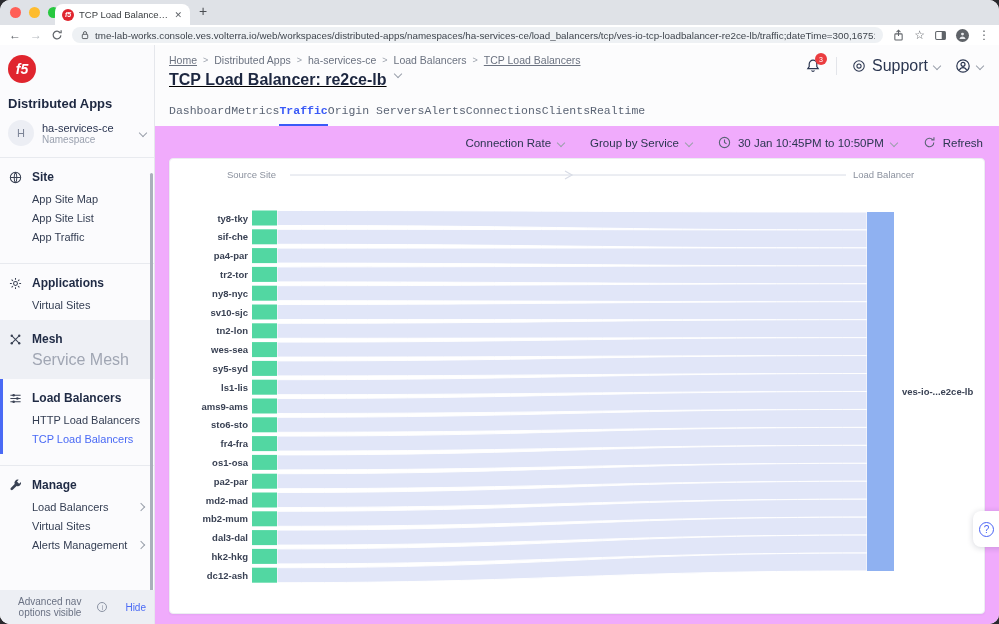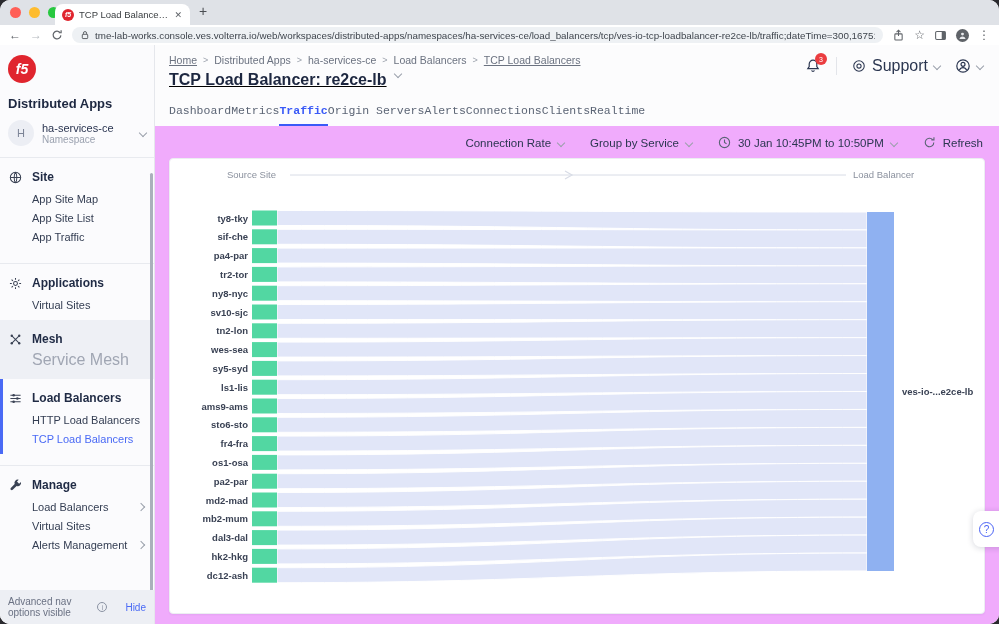--- a/index.html
+++ b/index.html
@@ -58,21 +58,21 @@
   .sec-sub { padding:0 8px 4px 32px; font-size:16px; color:#a0a6b3; }
   .sec-item { display:flex; align-items:center; padding:3.5px 10px 3.5px 32px; font-size:11px; color:#333d52; }
   .nav-section.highlighted .sec-head { padding-left:5px; }
   .nav-section.highlighted .sec-item { padding-left:29px; }
   .sec-item.active { color:#4a6af5; }
   .sec-item .grow { flex:1; }
   .chev { width:6px; height:6px; border-right:1.4px solid #9aa0ab; border-bottom:1.4px solid #9aa0ab;
           transform:rotate(45deg); display:inline-block; flex:none; }
   .chev.right { transform:rotate(-45deg); }
   .sb-footer { position:absolute; bottom:0; left:0; right:0; background:#edeff4; padding:6px 8px; font-size:10px;
-               color:#6a7183; display:flex; align-items:center; gap:16px; }
+               color:#6a7183; display:flex; align-items:center; gap:16px;text-align:right; }
   .info-i { width:10px; height:10px; border:1px solid #8b93a3; border-radius:50%; font-size:7px; color:#8b93a3;
             display:inline-flex; align-items:center; justify-content:center; flex:none; }
   .hide-link { color:#4a6af5; margin-left:2px; }
 
   
   .main { flex:1; background:#f0abfc; position:relative; min-width:0; }
   .main-header { position:relative; background:#fcfcfd; padding:9px 14px 0; }
   .breadcrumb { display:flex; align-items:center; gap:6px; font-size:10.5px; color:#6b7280; }
   .crumb.link { text-decoration:underline; }
   .bc-sep { color:#9aa0ab; font-size:9px; }

